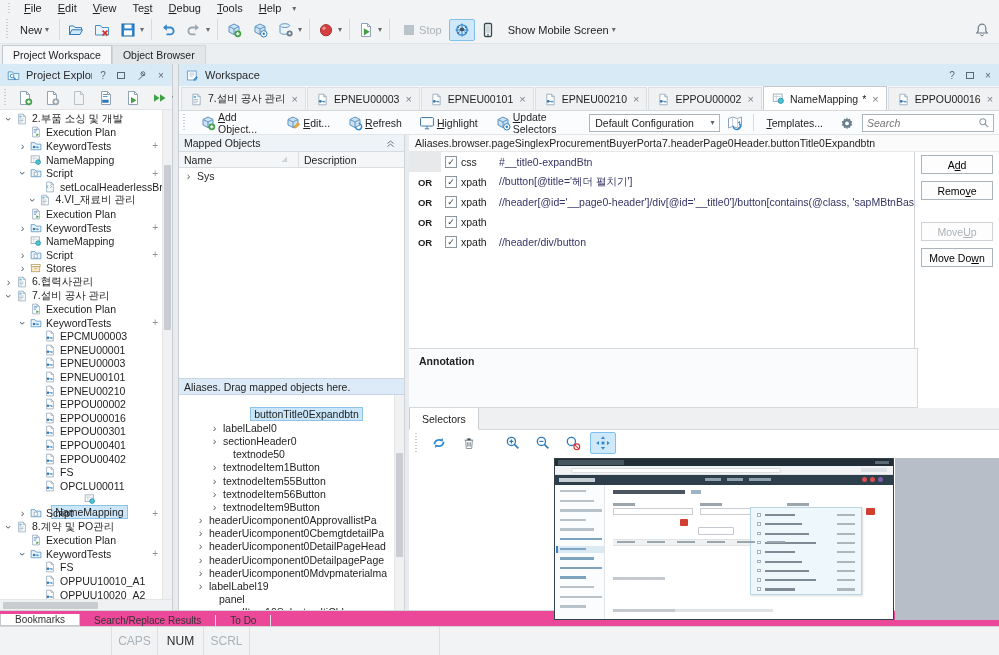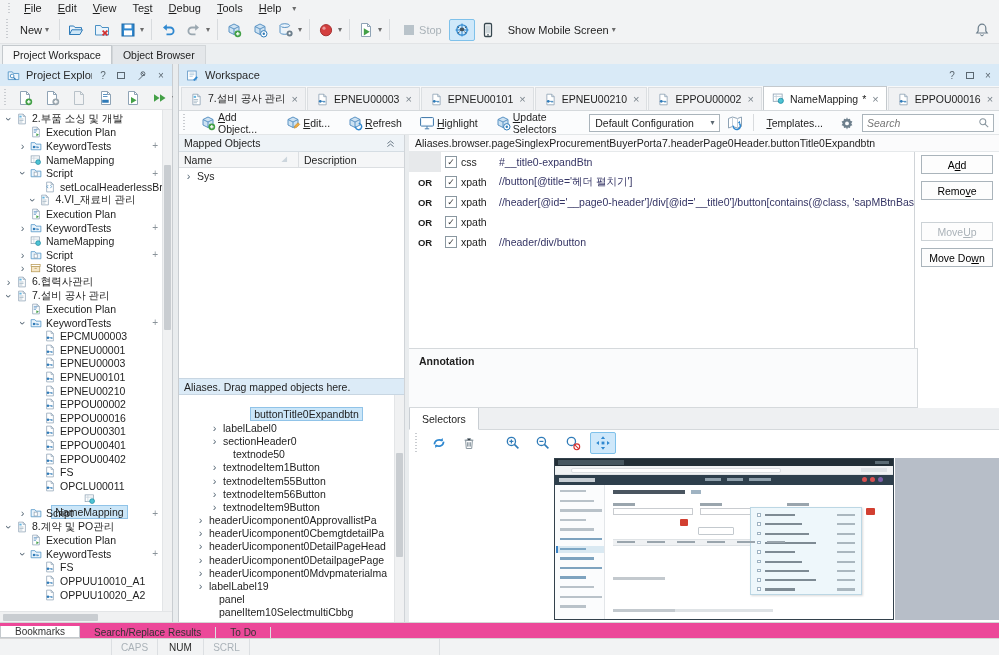--- a/index.html
+++ b/index.html
@@ -104,21 +104,21 @@
 .pv-toolbar{height:26px;display:flex;align-items:center;gap:4px;padding:0 4px;background:#fff;flex:none}
 .pv-toolbar .tbtn{height:22px}
 .pv-area{flex:1;position:relative;background:#fff;min-height:0}
 .shot{position:absolute;left:145px;top:2px;width:340px;height:162px;background:#fff;border:1px solid #33414c}
 .shot-gray{position:absolute;left:486px;top:2px;right:0;height:162px;background:#b7becа;background:#b7bec8}
 .b{position:absolute}
 
 .bottom-tabs{height:16px;display:flex;align-items:flex-end;background:#ec4899;border-top:1px solid #d5d5d5;flex:none}
 .btab{display:flex;align-items:center;justify-content:center;padding:0 14px;font-size:10px;border-right:1px solid #dcdfe2;color:#333}
 .btab.active{background:#fff;border:1px solid #c4c9cd;border-top:none}
-.statusbar{height:17px;display:flex;align-items:stretch;background:#f2f3f4;border-top:1px solid #d5d5d5;font-size:10px;flex:none}
+.statusbar{height:29px;display:flex;align-items:stretch;background:#f2f3f4;border-top:1px solid #d5d5d5;font-size:12px;flex:none}
 .scell{display:flex;align-items:center;justify-content:center;border-right:1px solid #dcdfe2;color:#aab2b8}
 .scell.on{color:#2a2a2a}
 </style>
 </head>
 <body>
 
 <div class="app">
   <div class="menubar" id="menubar">
       <span class="grip"></span>
       <span class="menu-item"><u>F</u>ile</span>

